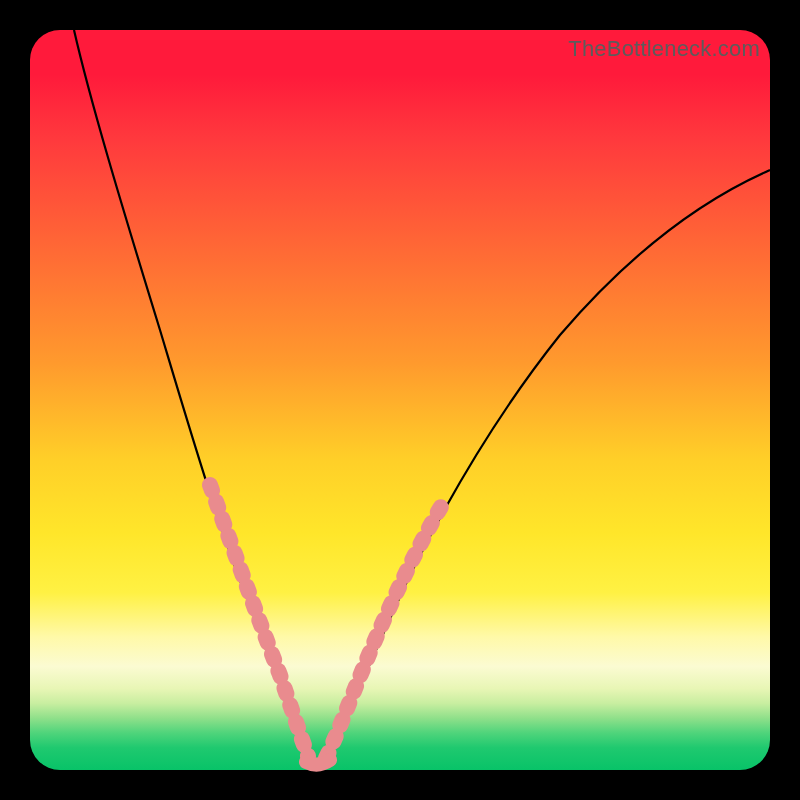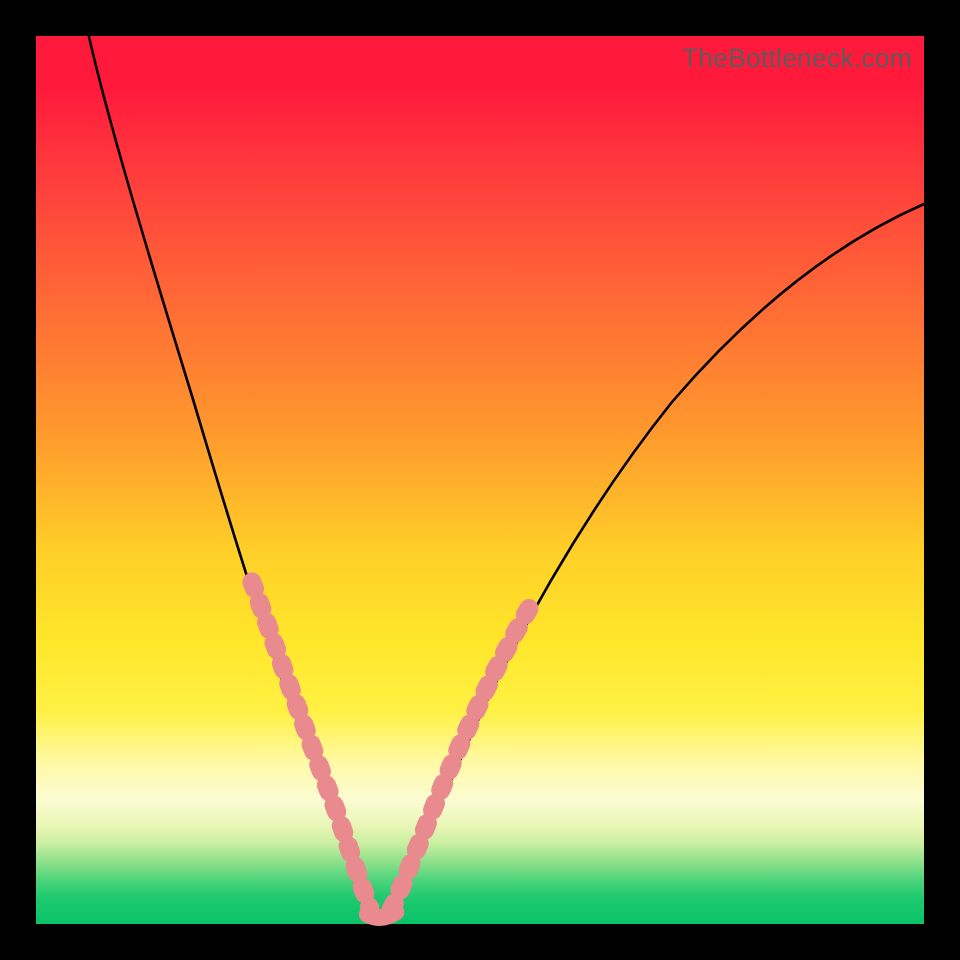--- a/index.html
+++ b/index.html
@@ -35,20 +35,21 @@
       #fff143 76%,
       #fff9a8 82%,
       #fbfbd2 86%,
       #e8f6b5 89%,
       #c8eea0 91%,
       #8fe08a 93%,
       #4fd47b 95%,
       #1fc96f 97%,
       #08c368 100%
     );
+    border-radius: 30px;
   }
   .watermark {
     position: absolute;
     top: 6px;
     right: 10px;
     color: #5c5c5c;
     font-size: 22px;
     letter-spacing: 0.2px;
     font-weight: 500;
     user-select: none;

